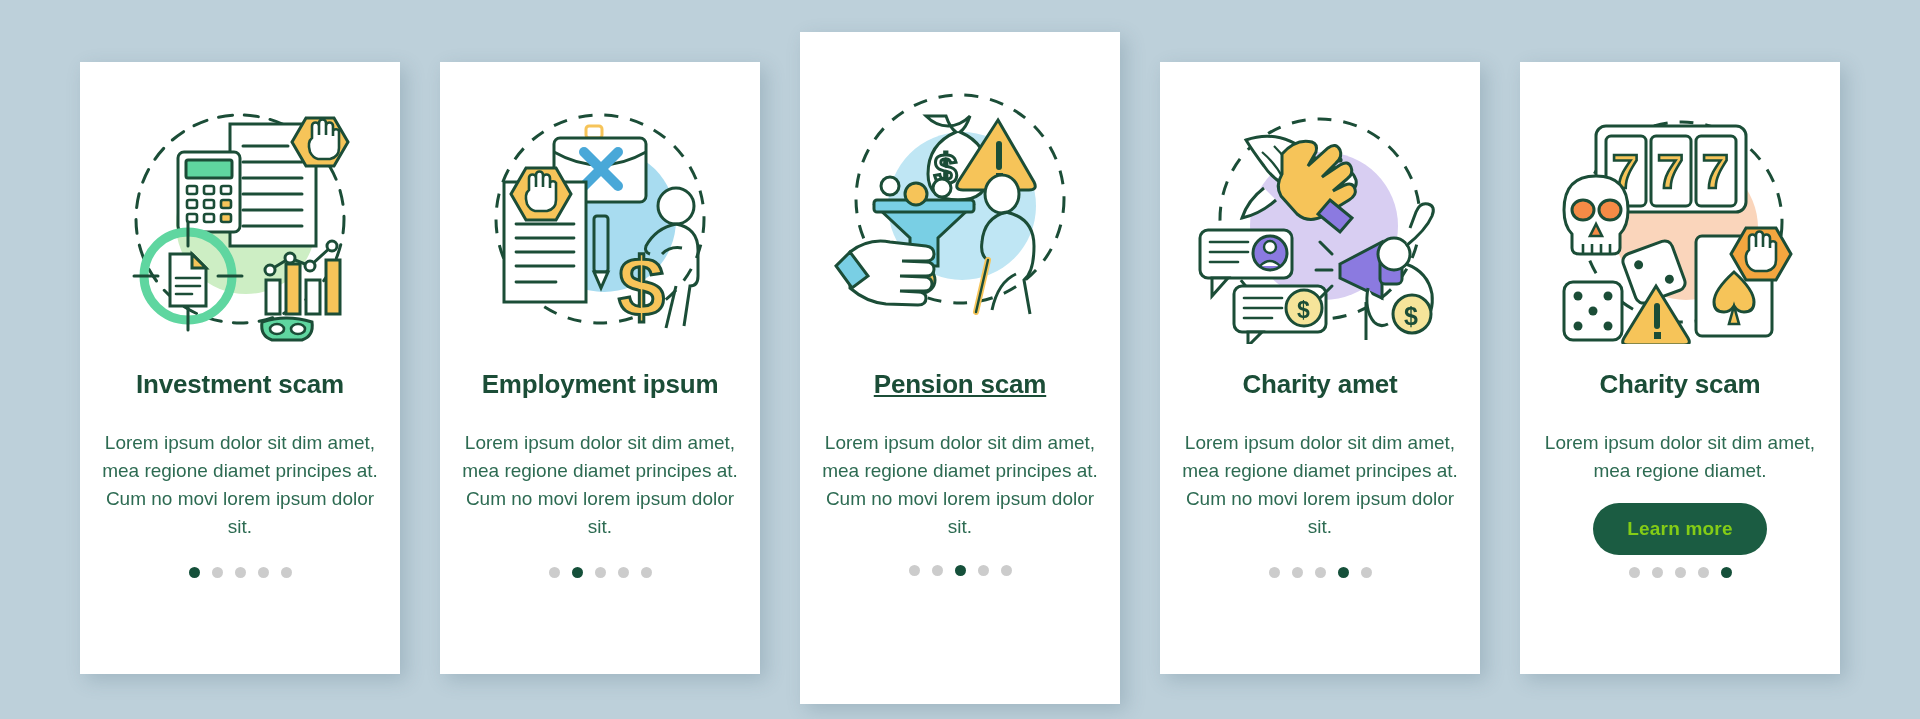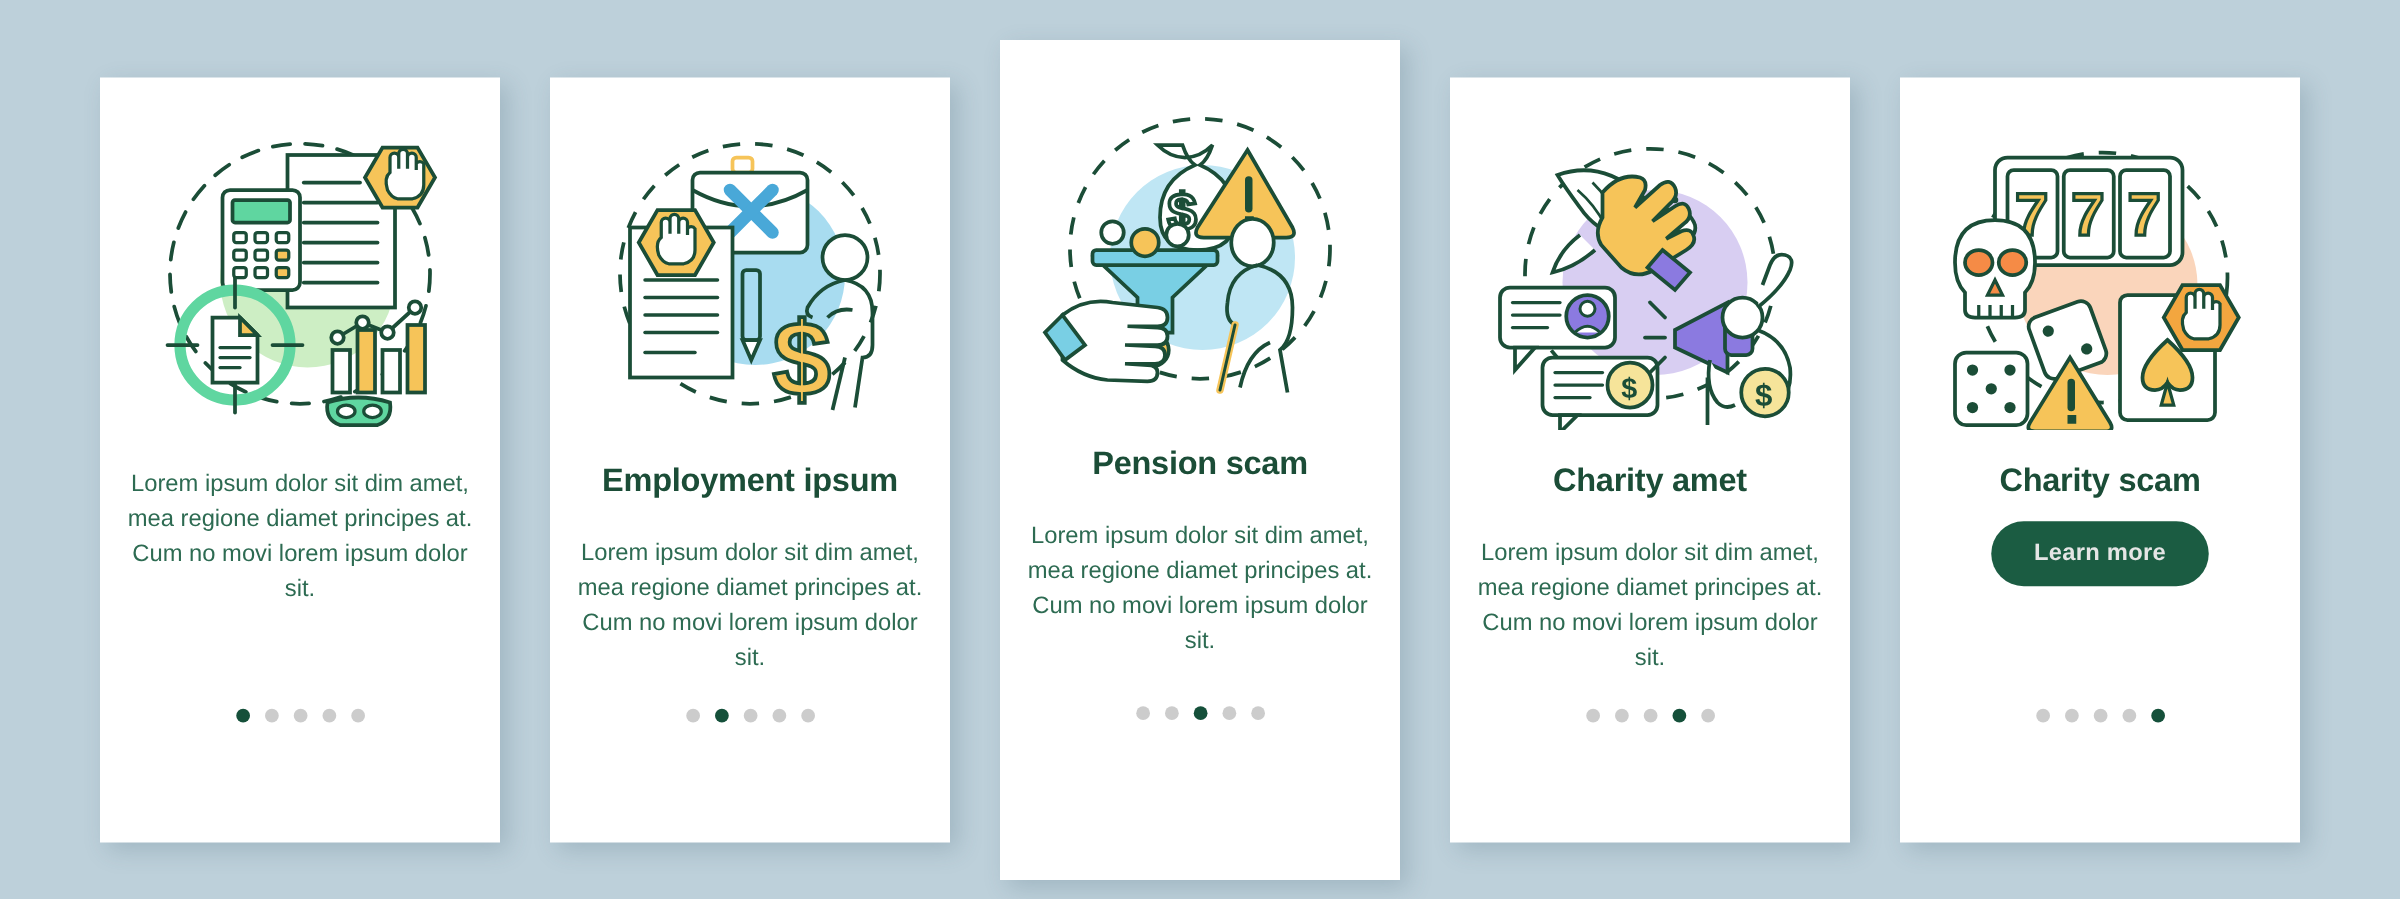--- a/index.html
+++ b/index.html
@@ -63,41 +63,42 @@
   .screen-title {
     font-size: 26px;
     font-weight: bold;
     color: #1b4d37;
     text-align: center;
     margin-top: 26px;
     letter-spacing: -0.2px;
     line-height: 1.1;
   }
   .screen.center .screen-title {
-    margin-top: 32px;
+    margin-top: 46px;
+    text-decoration: underline;
   }
   .screen-body {
     font-size: 19px;
     line-height: 1.48;
     color: #2d6b52;
     text-align: center;
     margin-top: 30px;
     padding: 0 22px;
     box-sizing: border-box;
     width: 100%;
   }
   .cta-wrap {
     margin-top: 18px;
     display: flex;
     justify-content: center;
     width: 100%;
   }
   .cta-button {
     background: #1b5c42;
-    color: #e5e5e5;
+    color: #84cc16;
     font-size: 19px;
     font-weight: bold;
     border: none;
     border-radius: 26px;
     padding: 15px 34px;
     cursor: pointer;
     font-family: "Liberation Sans", sans-serif;
     letter-spacing: 0.2px;
   }
   .dots {
@@ -194,20 +195,21 @@
           <circle cx="180" cy="164" r="5"></circle>
           <circle cx="200" cy="172" r="5"></circle>
           <circle cx="222" cy="152" r="5"></circle>
         </g>
 
         <path d="M152 228 q24 -8 50 0 q2 14 -10 18 l-30 0 q-12 -4 -10 -18 z" fill="#5fd6a0" stroke="#1b4d37" stroke-width="3"></path>
         <ellipse cx="167" cy="235" rx="7" ry="5" fill="#ffffff" stroke="#1b4d37" stroke-width="2.6"></ellipse>
         <ellipse cx="188" cy="235" rx="7" ry="5" fill="#ffffff" stroke="#1b4d37" stroke-width="2.6"></ellipse>
       </svg>
     </div>
+    <div class="screen-title">Investment scam</div>
     <div class="screen-body">Lorem ipsum dolor sit dim amet, mea regione diamet principes at. Cum no movi lorem ipsum dolor sit.</div>
     <div class="dots">
       <span class="dot active"></span>
       <span class="dot"></span>
       <span class="dot"></span>
       <span class="dot"></span>
       <span class="dot"></span>
     </div>
   </div>
 
@@ -425,20 +427,21 @@
         </g>
 
         <g>
           <path d="M106 192 l32 52 q4 7 -4 7 l-56 0 q-8 0 -4 -7 z" fill="#f6c459" stroke="#1b4d37" stroke-width="3"></path>
           <line x1="107" y1="212" x2="107" y2="232" stroke="#1b4d37" stroke-width="6" stroke-linecap="round"></line>
           <rect x="104" y="238" width="7" height="7" fill="#1b4d37"></rect>
         </g>
       </svg>
     </div>
     <div class="screen-title">Charity scam</div>
+    <div class="screen-body">Lorem ipsum dolor sit dim amet, mea regione diamet.</div>
     <div class="cta-wrap">
       <button class="cta-button">Learn more</button>
     </div>
     <div class="dots">
       <span class="dot"></span>
       <span class="dot"></span>
       <span class="dot"></span>
       <span class="dot"></span>
       <span class="dot active"></span>
     </div>

